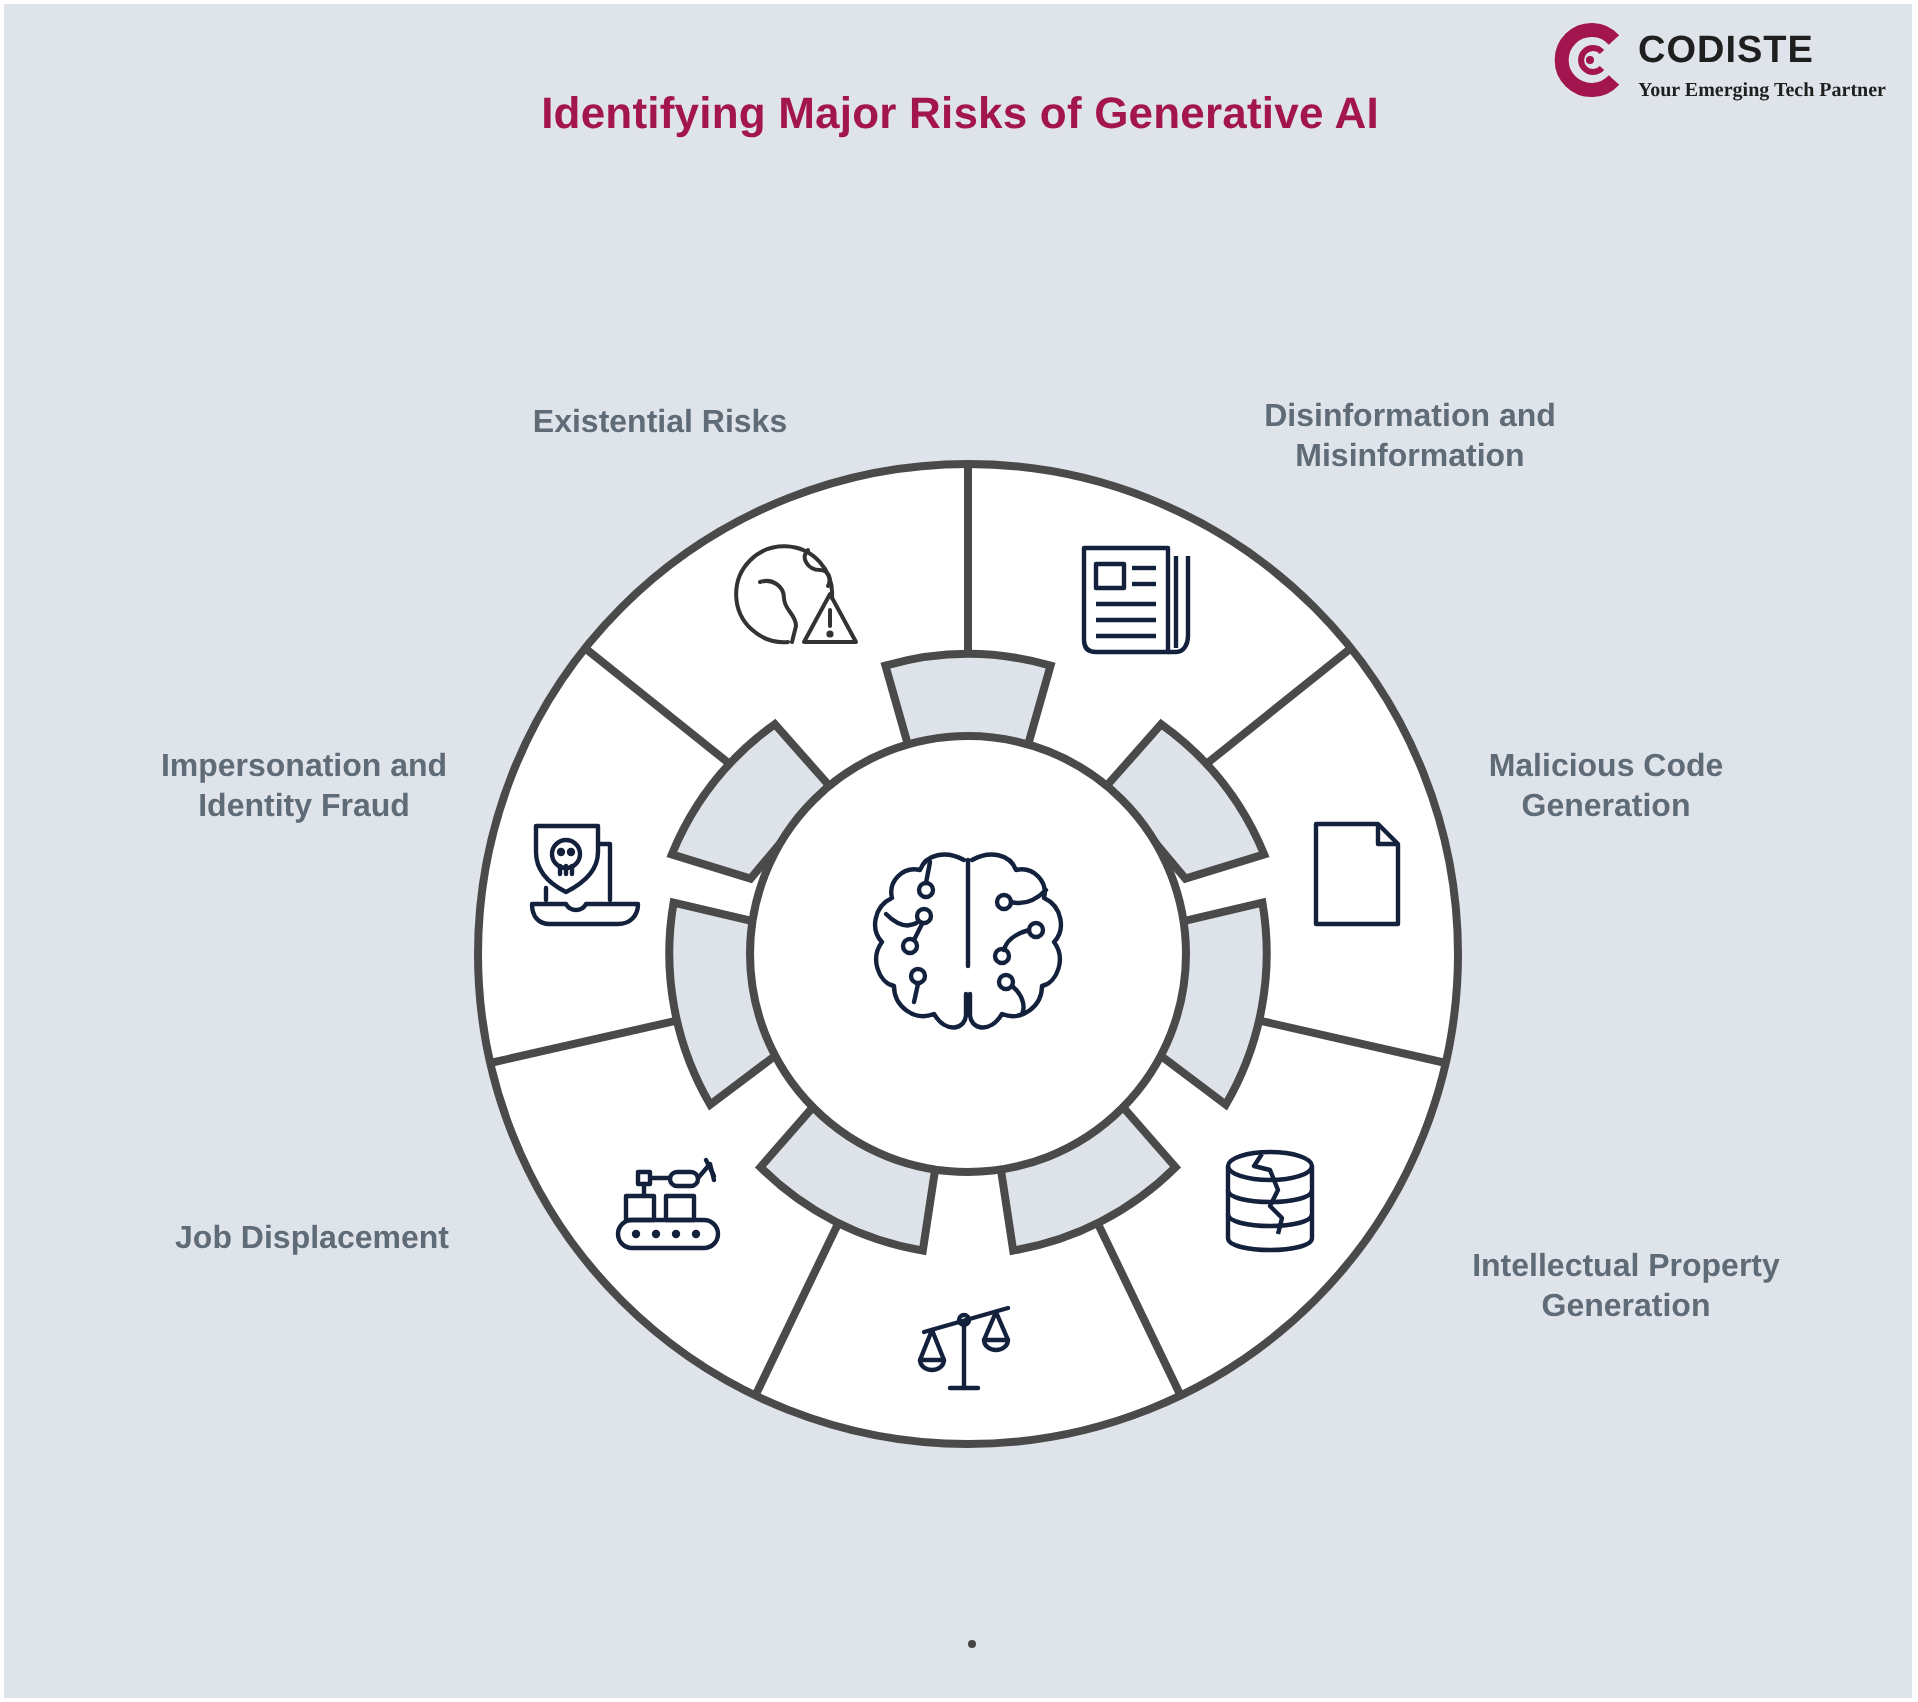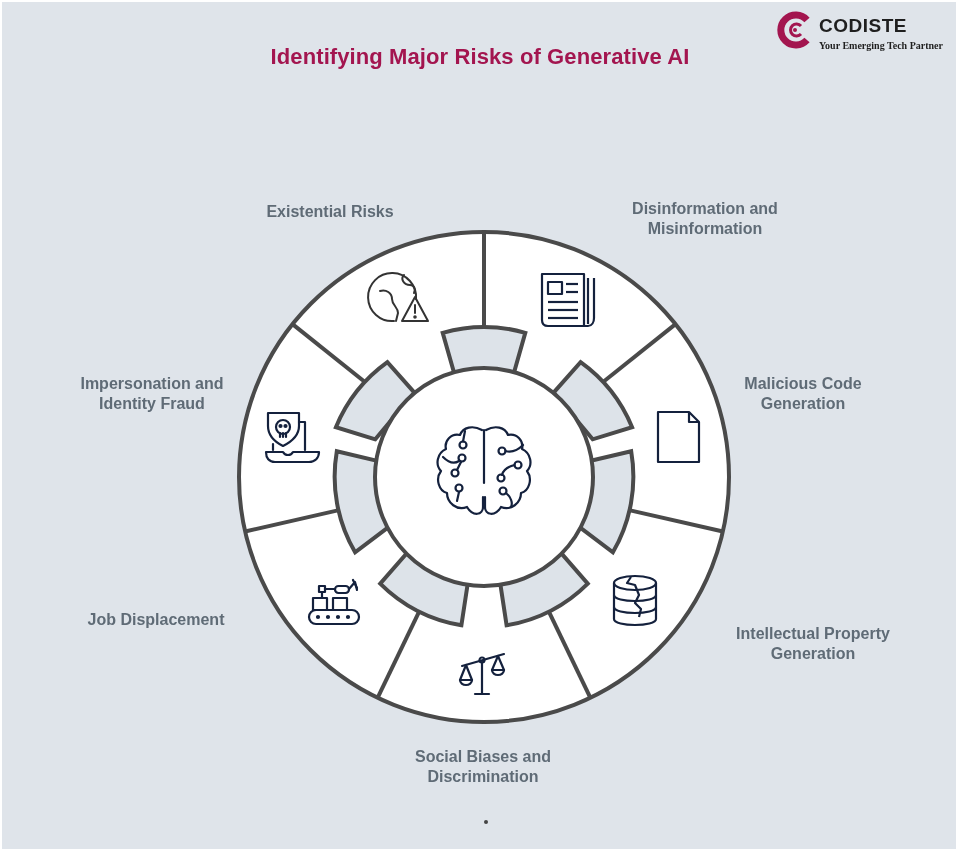--- a/index.html
+++ b/index.html
@@ -71,24 +71,20 @@
     <span class="line">Disinformation and</span>
     <span class="line">Misinformation</span>
   </div>
   <div class="label" style="left:801px; top:372px;">
     <span class="line">Malicious Code</span>
     <span class="line">Generation</span>
   </div>
   <div class="label" style="left:811px; top:608px;margin-top:14px;">
     <span class="line">Intellectual Property</span>
     <span class="line">Generation</span>
-  </div>
-  <div class="label" style="left:481px; top:745px;">
-    <span class="line">Social Biases and</span>
-    <span class="line">Discrimination</span>
   </div>
   <div class="label" style="left:154px; top:608px;">
     <span class="line">Job Displacement</span>
   </div>
   <div class="label" style="left:150px; top:372px;">
     <span class="line">Impersonation and</span>
     <span class="line">Identity Fraud</span>
   </div>
 
   <div class="dot"></div>

